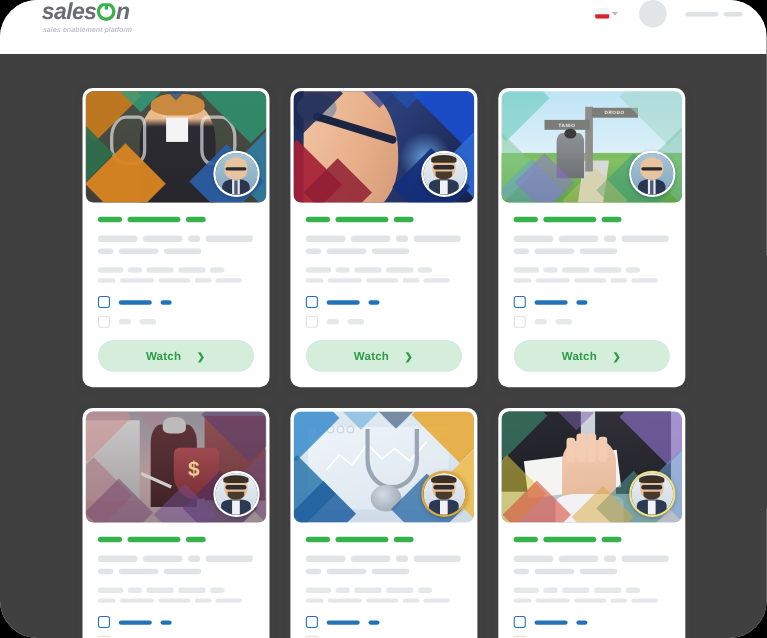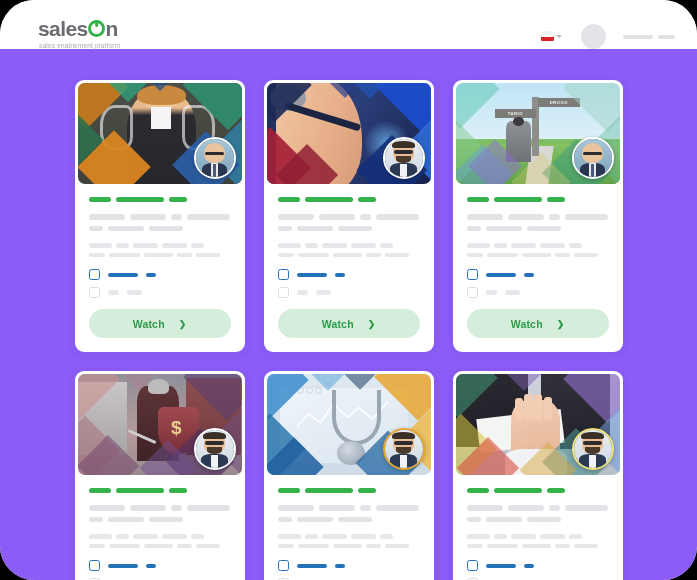--- a/index.html
+++ b/index.html
@@ -16,24 +16,25 @@
     overflow: hidden;
     background: #f1f2f4;
   }
 
   
   #header {
     position: relative;
     height: 49px;
     background: #ffffff;
     display: flex;
-    align-items: flex-end;
+    align-items: flex-start;
     justify-content: space-between;
     padding: 0 22px 0 38px;
     z-index: 5;
+    font-style: italic;
   }
   .logo-wrap { display: flex; flex-direction: column; line-height: 1; }
   .logo-main {
     font-size: 21px; font-weight: bold; color: #6b6b72;
     letter-spacing: -0.6px; display: flex; align-items: center;
   }
   .logo-o {
     position: relative; display: inline-block;
     width: 17px; height: 17px; border-radius: 50%;
     border: 3.6px solid #35b34a; margin: 0 0.5px;
@@ -74,21 +75,21 @@
   }
   .hdr-bar { height: 4px; border-radius: 2px; background: #dfe1e5; }
   .hdr-bar.b1 { width: 30px; }
   .hdr-bar.b2 { width: 17px; }
   .hdr-bars { display: flex; align-items: center; gap: 5px; margin-left: 8px; }
 
   
   #content {
     position: absolute;
     top: 49px; left: 0; right: 0; bottom: 0;
-    background: #8b5cf6;
+    background: #404040;
     padding: 31px 0 0 0;
   }
   #grid {
     display: grid;
     grid-template-columns: repeat(3, 170px);
     gap: 19px;
     justify-content: center;
   }
 
   .card {

